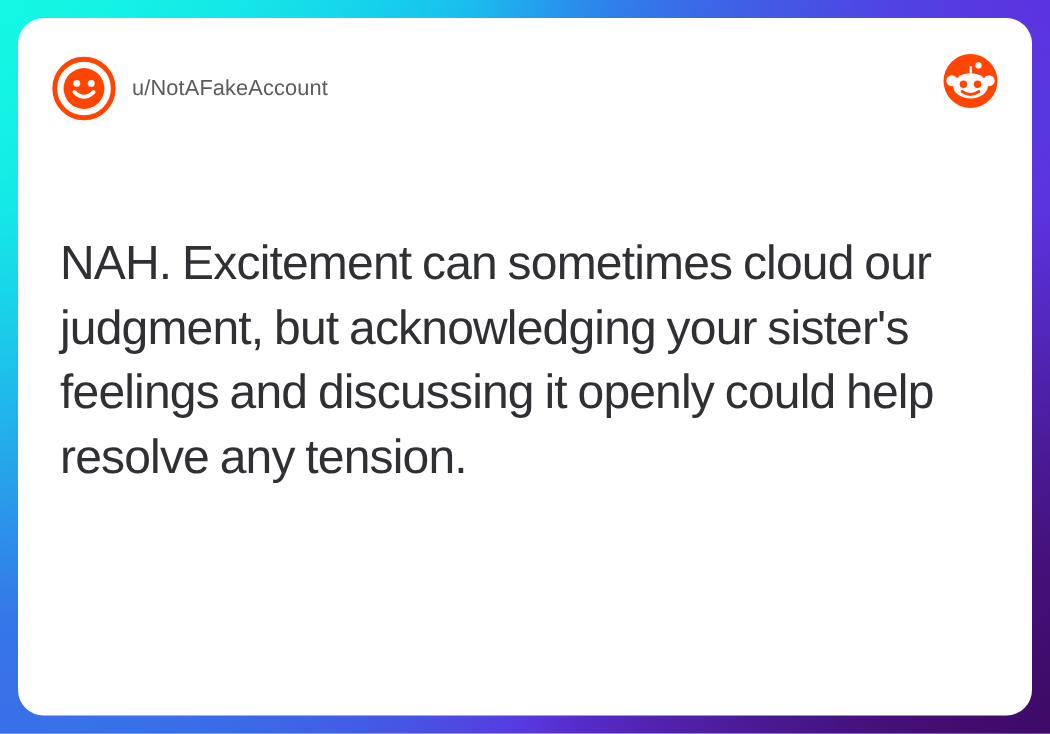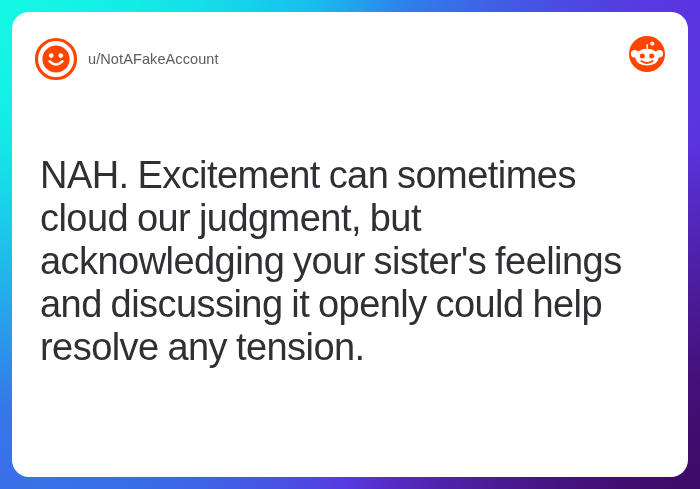--- a/index.html
+++ b/index.html
@@ -71,21 +71,21 @@
     top: 23px;
     width: 38px;
     height: 38px;
   }
 
   .body-text {
     position: absolute;
     left: 28px;
     top: 142px;
     right: 24px;
-    font-size: 38px;
+    font-size: 32px;
     line-height: 43px;
     letter-spacing: -0.55px;
     color: #2f3033;
     font-weight: 400;
     word-spacing: -1.2px;
   }
 </style>
 </head>
 <body>
 

